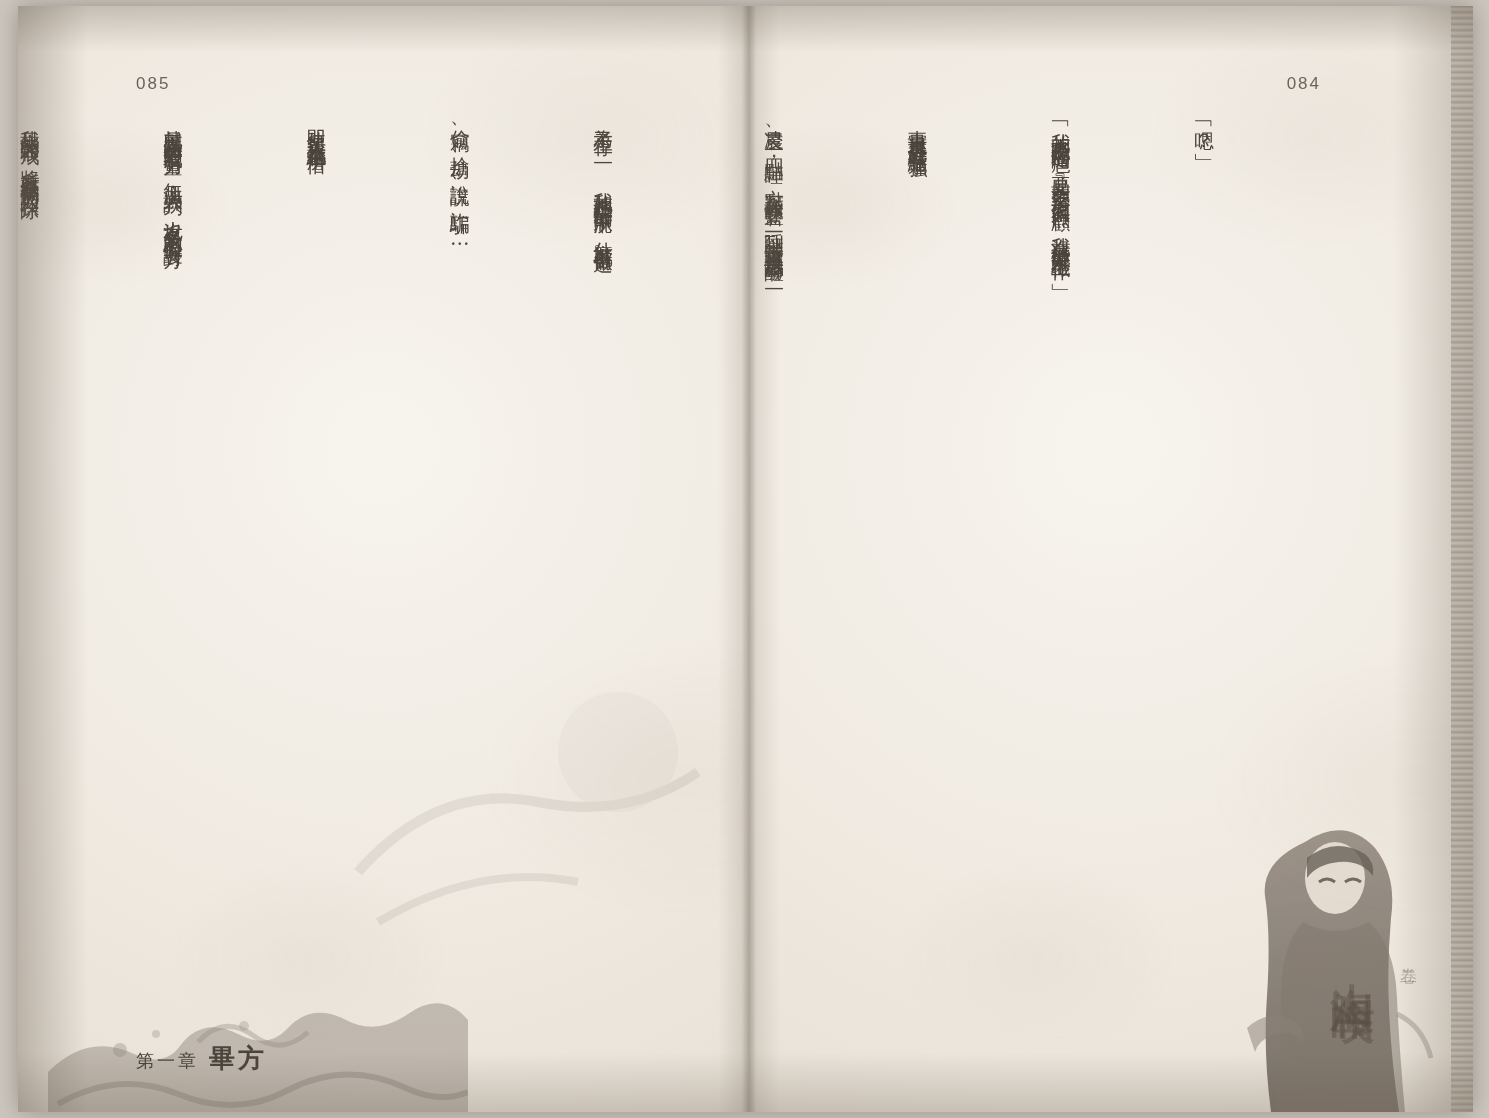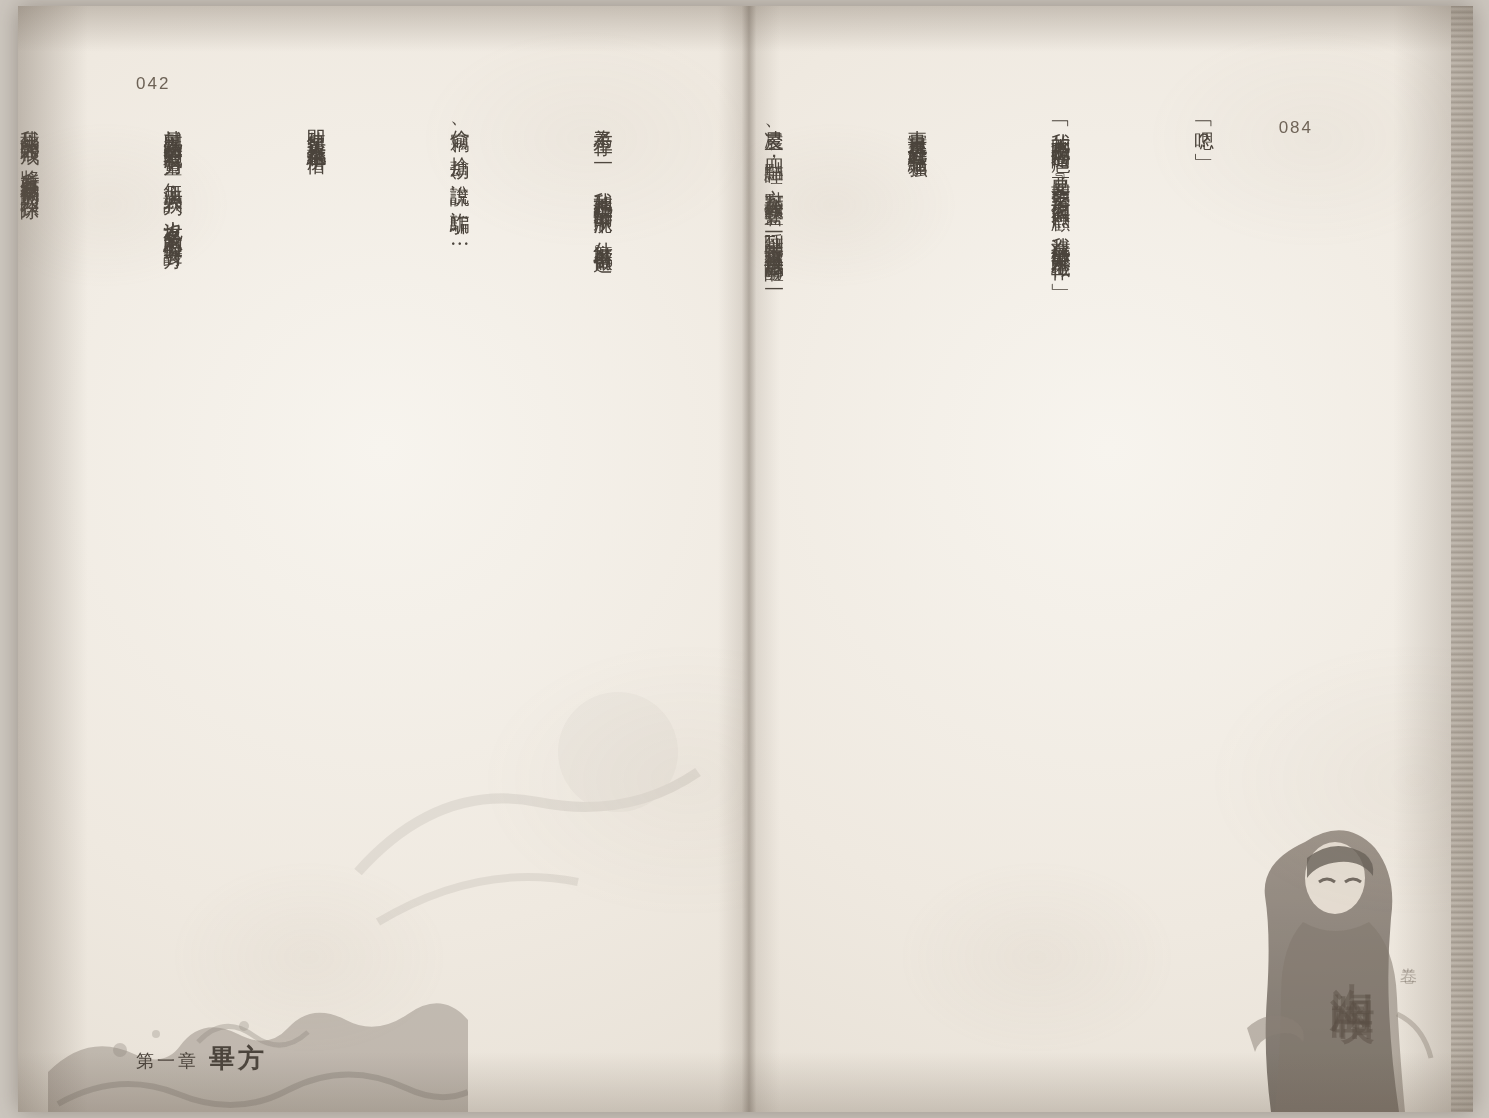--- a/index.html
+++ b/index.html
@@ -82,21 +82,21 @@
   }
   
   .folio {
     position: absolute;
     font-family: "Liberation Sans", sans-serif;
     font-size: 17px;
     letter-spacing: 2px;
     color: #6d6256;
   }
   .folio-left  { left: 118px; top: 68px; }
-  .folio-right { right: 160px; top: 68px; margin-top: 44px; }
+  .folio-right { right: 152px; top: 68px; }
 
   
   .vtext {
     position: absolute;
     writing-mode: vertical-rl;
     text-orientation: upright;
     font-family: "DejaVu Serif", "Liberation Serif", serif;
     font-size: 19.5px;
     line-height: 2.45;
     letter-spacing: 2.6px;
@@ -233,21 +233,21 @@
         <path d="M212 232 q26 12 34 44" stroke="#6a5e53" stroke-width="5" fill="none" opacity="0.4"></path>
       </svg>
 
       <div class="grain"></div>
       <div class="edge-right"></div>
       <div class="edge-top"></div>
       <div class="edge-bottom"></div>
     </div>
 
     <div class="page-left">
-      <div class="folio folio-left">042</div>
+      <div class="folio folio-left">085</div>
 
       <div class="vtext col-left-body" style="right:24px;">
         <span class="vline">為了生存——我和她在不得已的狀況下，什麼事都做過。</span>
         <span class="vline">偷竊、搶劫、說謊、詐騙……</span>
         <span class="vline">即使是殺人我也在所不惜。</span>
         <span class="vline">就是因為當時的我沒有力量，無法與人談判，也沒有多餘的心力保護對方。</span>
         <span class="vline">我只能大開殺戒，將所有威脅我們的人一刀抹除。</span>
         
         
         

